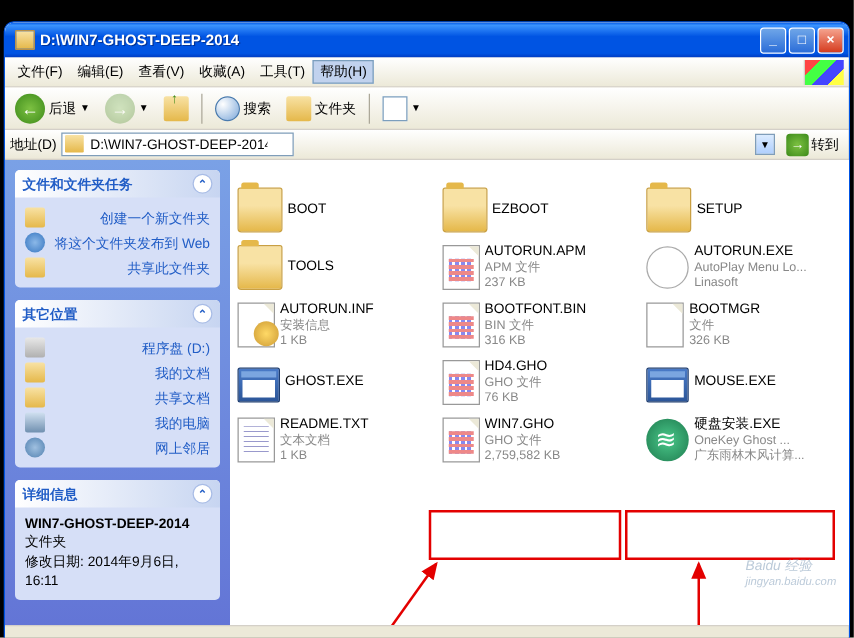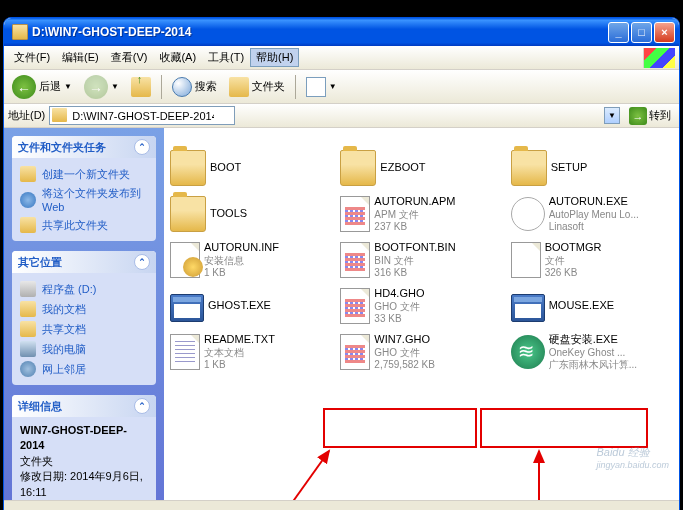--- a/index.html
+++ b/index.html
@@ -31,26 +31,26 @@
 .sico.folders { background: linear-gradient(to bottom, #F8E2A4, #E5B84A); border-radius: 2px; }
 .sico.views { background: #fff; border: 1px solid #7B9EBD; }
 .addrbar { height: 24px; background: linear-gradient(to bottom, #fff, #ECE9D8); display: flex; align-items: center; padding: 0 4px; border-bottom: 1px solid #D4D0C8; gap: 4px; }
 .addrbar input { flex: 1; height: 19px; border: 1px solid #7F9DB9; background: #fff; padding: 0 20px 0 22px; }
 .addr-wrap { flex: 1; position: relative; }
 .addr-wrap .folder-ico-sm { position: absolute; left: 3px; top: 2px; width: 15px; height: 14px; background: linear-gradient(to bottom, #F8E2A4, #E5B84A); border-radius: 1px; }
 .addr-wrap .dd-btn { position: absolute; right: 1px; top: 1px; width: 16px; height: 17px; background: linear-gradient(#DBEBFE, #AFCFFE); border: 1px solid #7F9DB9; text-align: center; font-size: 8px; line-height: 15px; cursor: pointer; }
 .gobtn { display: flex; align-items: center; gap: 2px; cursor: pointer; padding: 1px 4px; }
 .gobtn .ico { width: 18px; height: 18px; background: radial-gradient(circle, #7DC142, #3C8A1A); border-radius: 3px; color: #fff; text-align: center; line-height: 18px; }
 .content { display: flex; height: 372px; }
-.sidebar { width: 160px; background: linear-gradient(to bottom, #7AA1E6, #6375D6); padding: 8px; overflow: hidden; }
+.sidebar { width: 180px; background: linear-gradient(to bottom, #7AA1E6, #6375D6); padding: 8px; overflow: hidden; }
 .panel { background: linear-gradient(to bottom, #fff, #ECE9D8 18px, #D6DFF7 18px, #D6DFF7); border-radius: 4px; margin-bottom: 10px; overflow: hidden; }
 .panel-hd { height: 22px; background: linear-gradient(to right, #fff, #C7D5F1); display: flex; align-items: center; padding: 0 6px; color: #215DC6; font-weight: bold; cursor: pointer; }
 .panel-hd .chev { margin-left: auto; width: 16px; height: 16px; border-radius: 50%; background: #fff; border: 1px solid #A8BCE6; color: #215DC6; text-align: center; font-size: 9px; line-height: 14px; }
 .panel-body { padding: 6px 8px; }
-.panel-item { display: flex; align-items: center; gap: 6px; color: #215DC6; padding: 2px 0; cursor: pointer; }
+.panel-item { display: flex; align-items: center; gap: 6px; color: #215DC6; padding: 2px 0; cursor: pointer; justify-content: space-between; }
 .pico { width: 16px; height: 16px; flex-shrink: 0; }
 .pico.newfolder { background: linear-gradient(to bottom, #F8E2A4, #E5B84A); border-radius: 2px; }
 .pico.publish { background: radial-gradient(circle, #8BB8E8, #3575C0); border-radius: 50%; }
 .pico.share { background: linear-gradient(to bottom, #F8E2A4, #E5B84A); border-radius: 2px; position: relative; }
 .pico.drive { background: linear-gradient(to bottom, #E8E8E8, #B0B0B0); border-radius: 2px; }
 .pico.docs { background: linear-gradient(to bottom, #F8E2A4, #E5B84A); border-radius: 2px; }
 .pico.computer { background: linear-gradient(to bottom, #D0E0F0, #7090B0); border-radius: 2px; }
 .pico.network { background: radial-gradient(circle, #A0C0E0, #5080B0); border-radius: 50%; }
 .panel-info { padding: 6px 8px; color: #000; line-height: 1.4; }
 .panel-info b { display: block; }
@@ -294,21 +294,21 @@
             <div class="ficon exe"></div>
             <div class="finfo">
               <div class="fname">GHOST.EXE</div>
             </div>
           </div>
           <div class="fileitem">
             <div class="ficon file grid"></div>
             <div class="finfo">
               <div class="fname">HD4.GHO</div>
               <div class="fmeta">GHO 文件</div>
-              <div class="fmeta">33 KB</div>
+              <div class="fmeta">76 KB</div>
             </div>
           </div>
           <div class="fileitem">
             <div class="ficon exe"></div>
             <div class="finfo">
               <div class="fname">MOUSE.EXE</div>
             </div>
           </div>
           <div class="fileitem">
             <div class="ficon file txt"></div>

